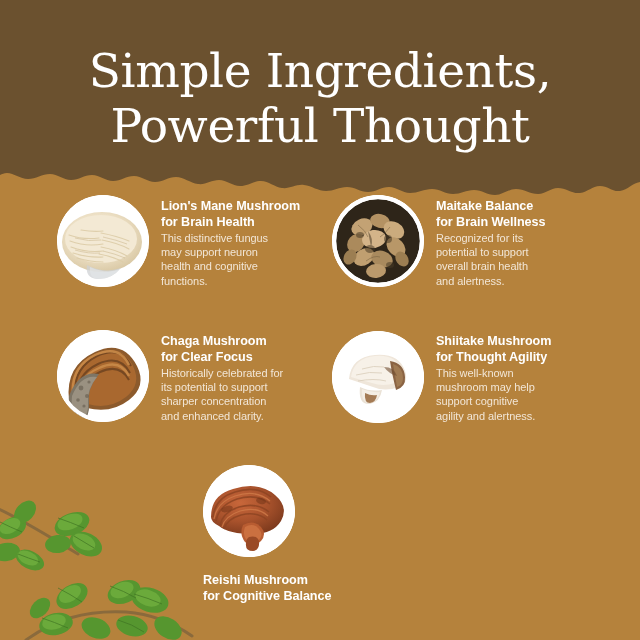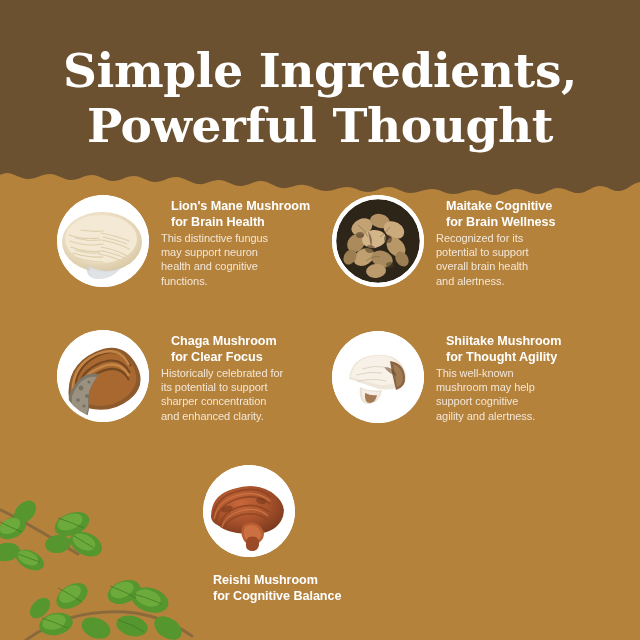--- a/index.html
+++ b/index.html
@@ -39,21 +39,21 @@
     position: absolute;
     top: 44px;
     left: 0;
     width: 640px;
     text-align: center;
     z-index: 5;
     pointer-events: none;
   }
   .title-line {
     font-family: "DejaVu Serif", "Liberation Serif", serif;
-    font-weight: bold;
+    font-weight: normal;
     color: #ffffff;
     font-size: 47px;
     line-height: 1.16;
     letter-spacing: -0.4px;
     white-space: nowrap;
   }
 
   
   .item {
     position: absolute;
@@ -76,21 +76,20 @@
 
   .copy { padding-top: 3px; }
 
   .item-head {
     color: #ffffff;
     font-weight: bold;
     font-size: 12.6px;
     line-height: 1.28;
     letter-spacing: -0.05px;
     white-space: pre-line;
-    margin-left: 10px;
   }
   .item-body {
     color: #f2e6d6;
     font-size: 11px;
     line-height: 1.30;
     letter-spacing: -0.05px;
     margin-top: 0.5px;
     white-space: pre-line;
   }
 
@@ -245,21 +244,21 @@
           <g stroke="#6e5a3b" stroke-width="0.8" fill="none" opacity="0.6">
             <path d="M26,30 q8,6 10,12"></path>
             <path d="M58,32 q-6,8 -10,10"></path>
             <path d="M34,66 q8,-6 14,-4"></path>
           </g>
           <circle cx="46" cy="46" r="44" fill="none" stroke="#ffffff" stroke-width="4.5"></circle>
         </g>
       </svg>
     </div>
     <div class="copy">
-      <div class="item-head">Maitake Cognitive
+      <div class="item-head">Maitake Balance
 for Brain Wellness</div>
       <div class="item-body">Recognized for its
 potential to support
 overall brain health
 and alertness.</div>
     </div>
   </div>
 
   <div class="item" id="item-chaga">
     <div class="thumb">

